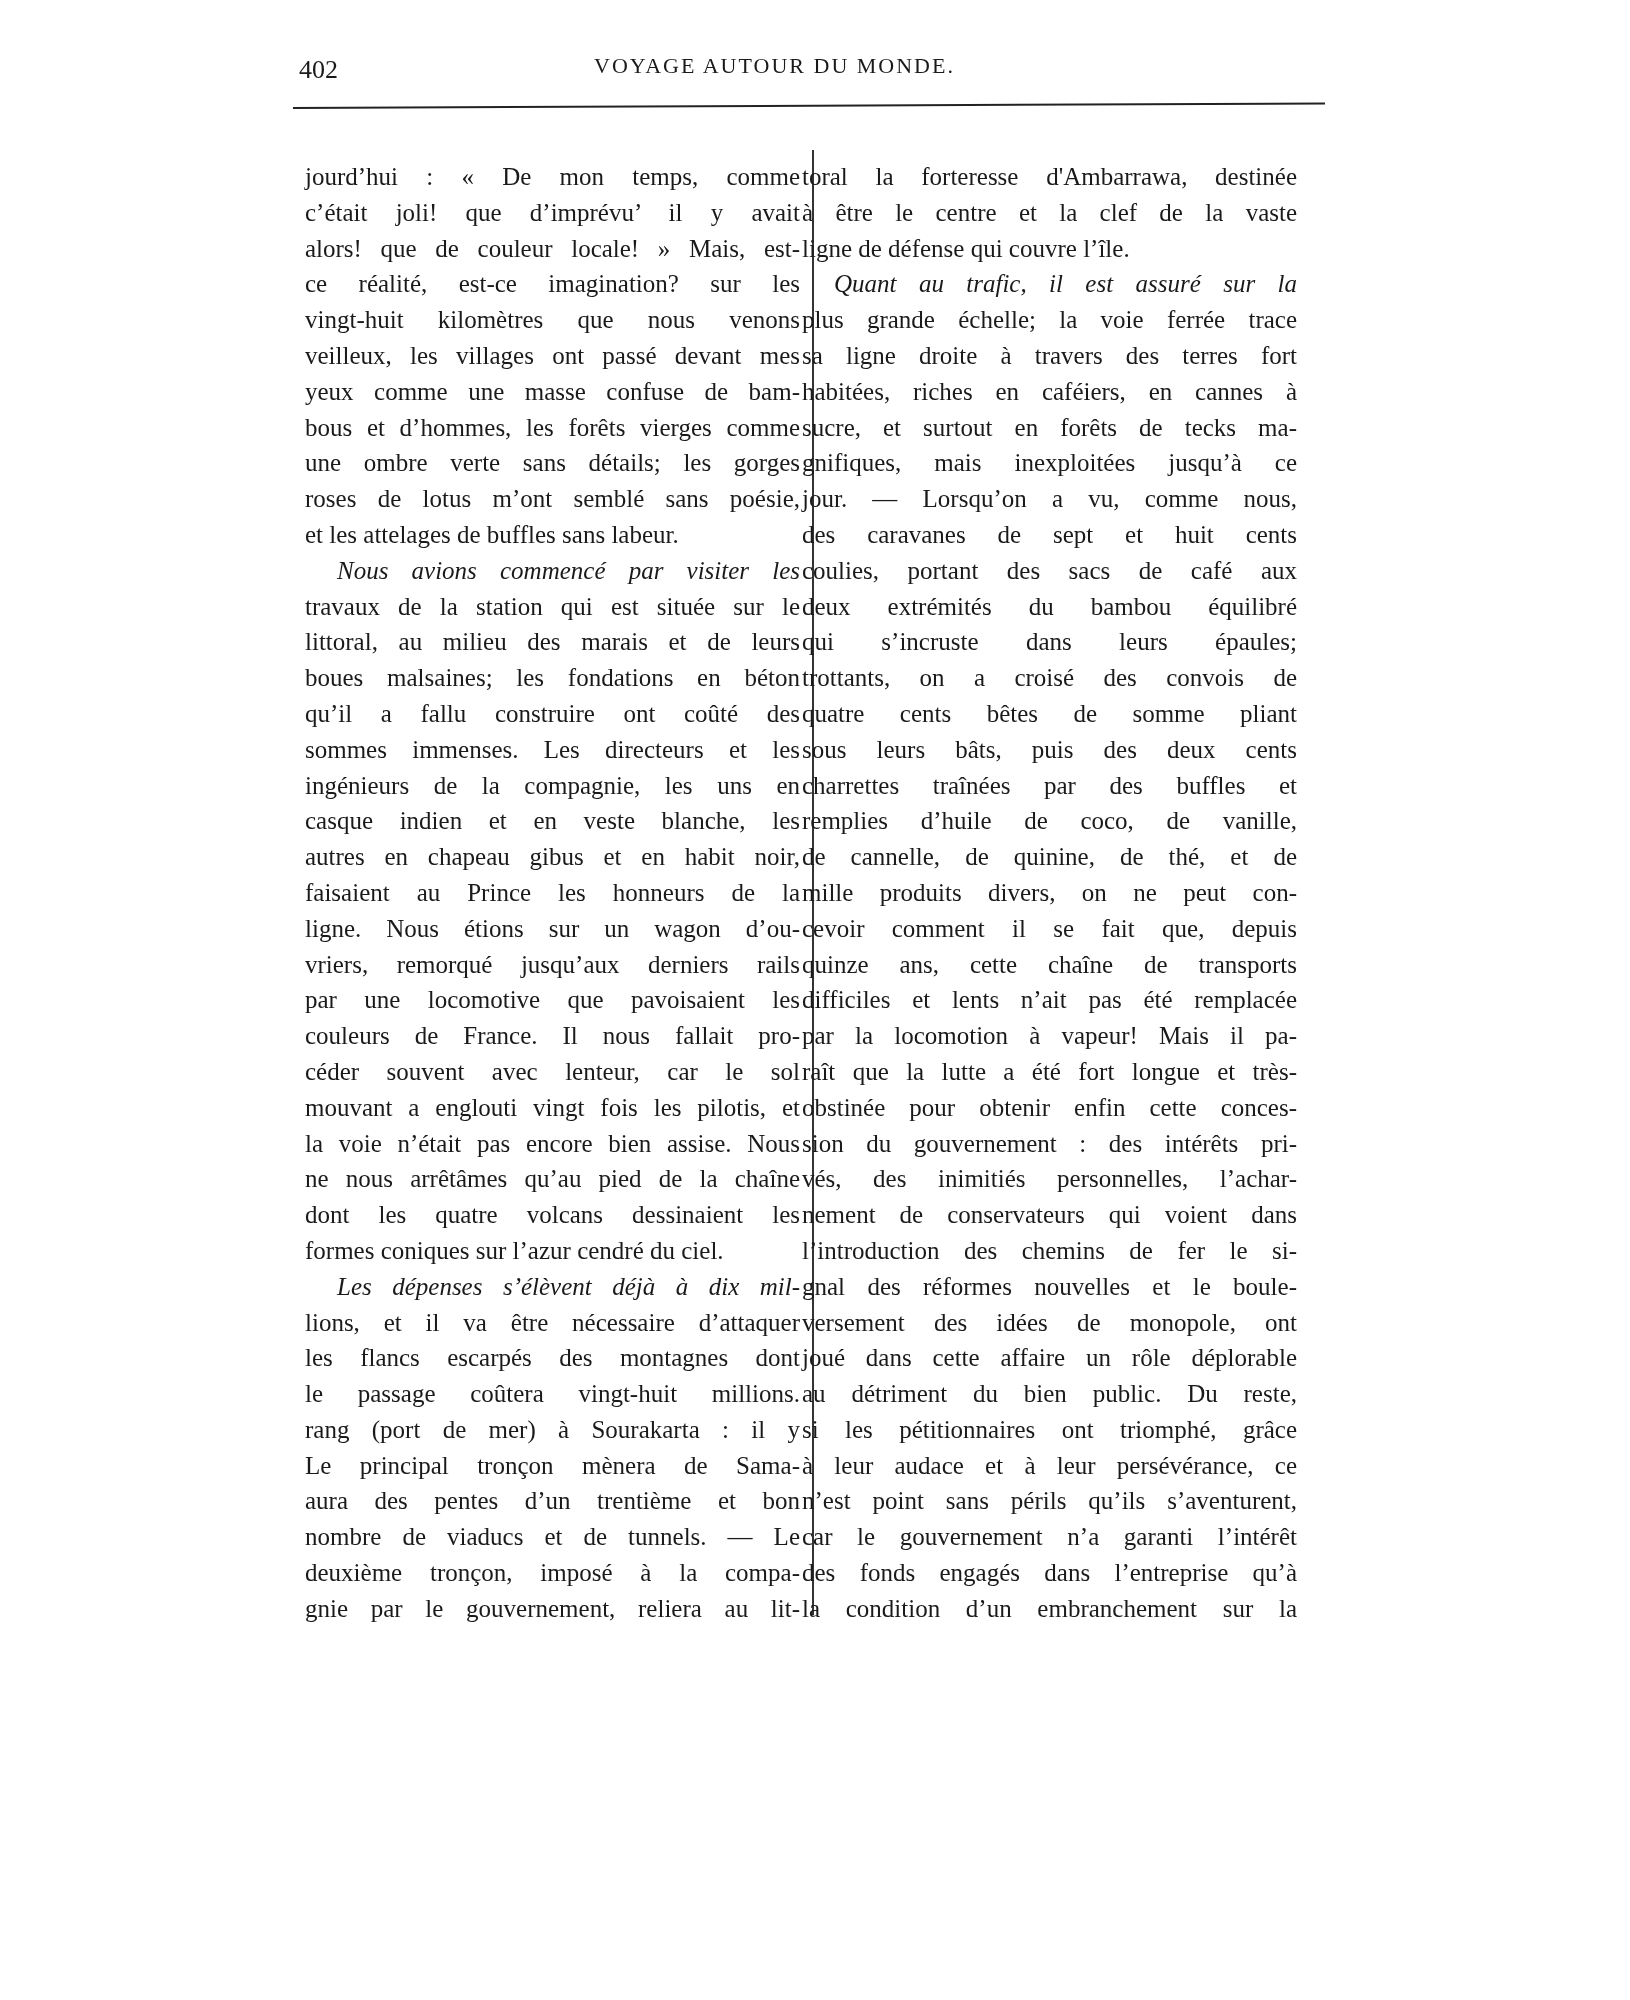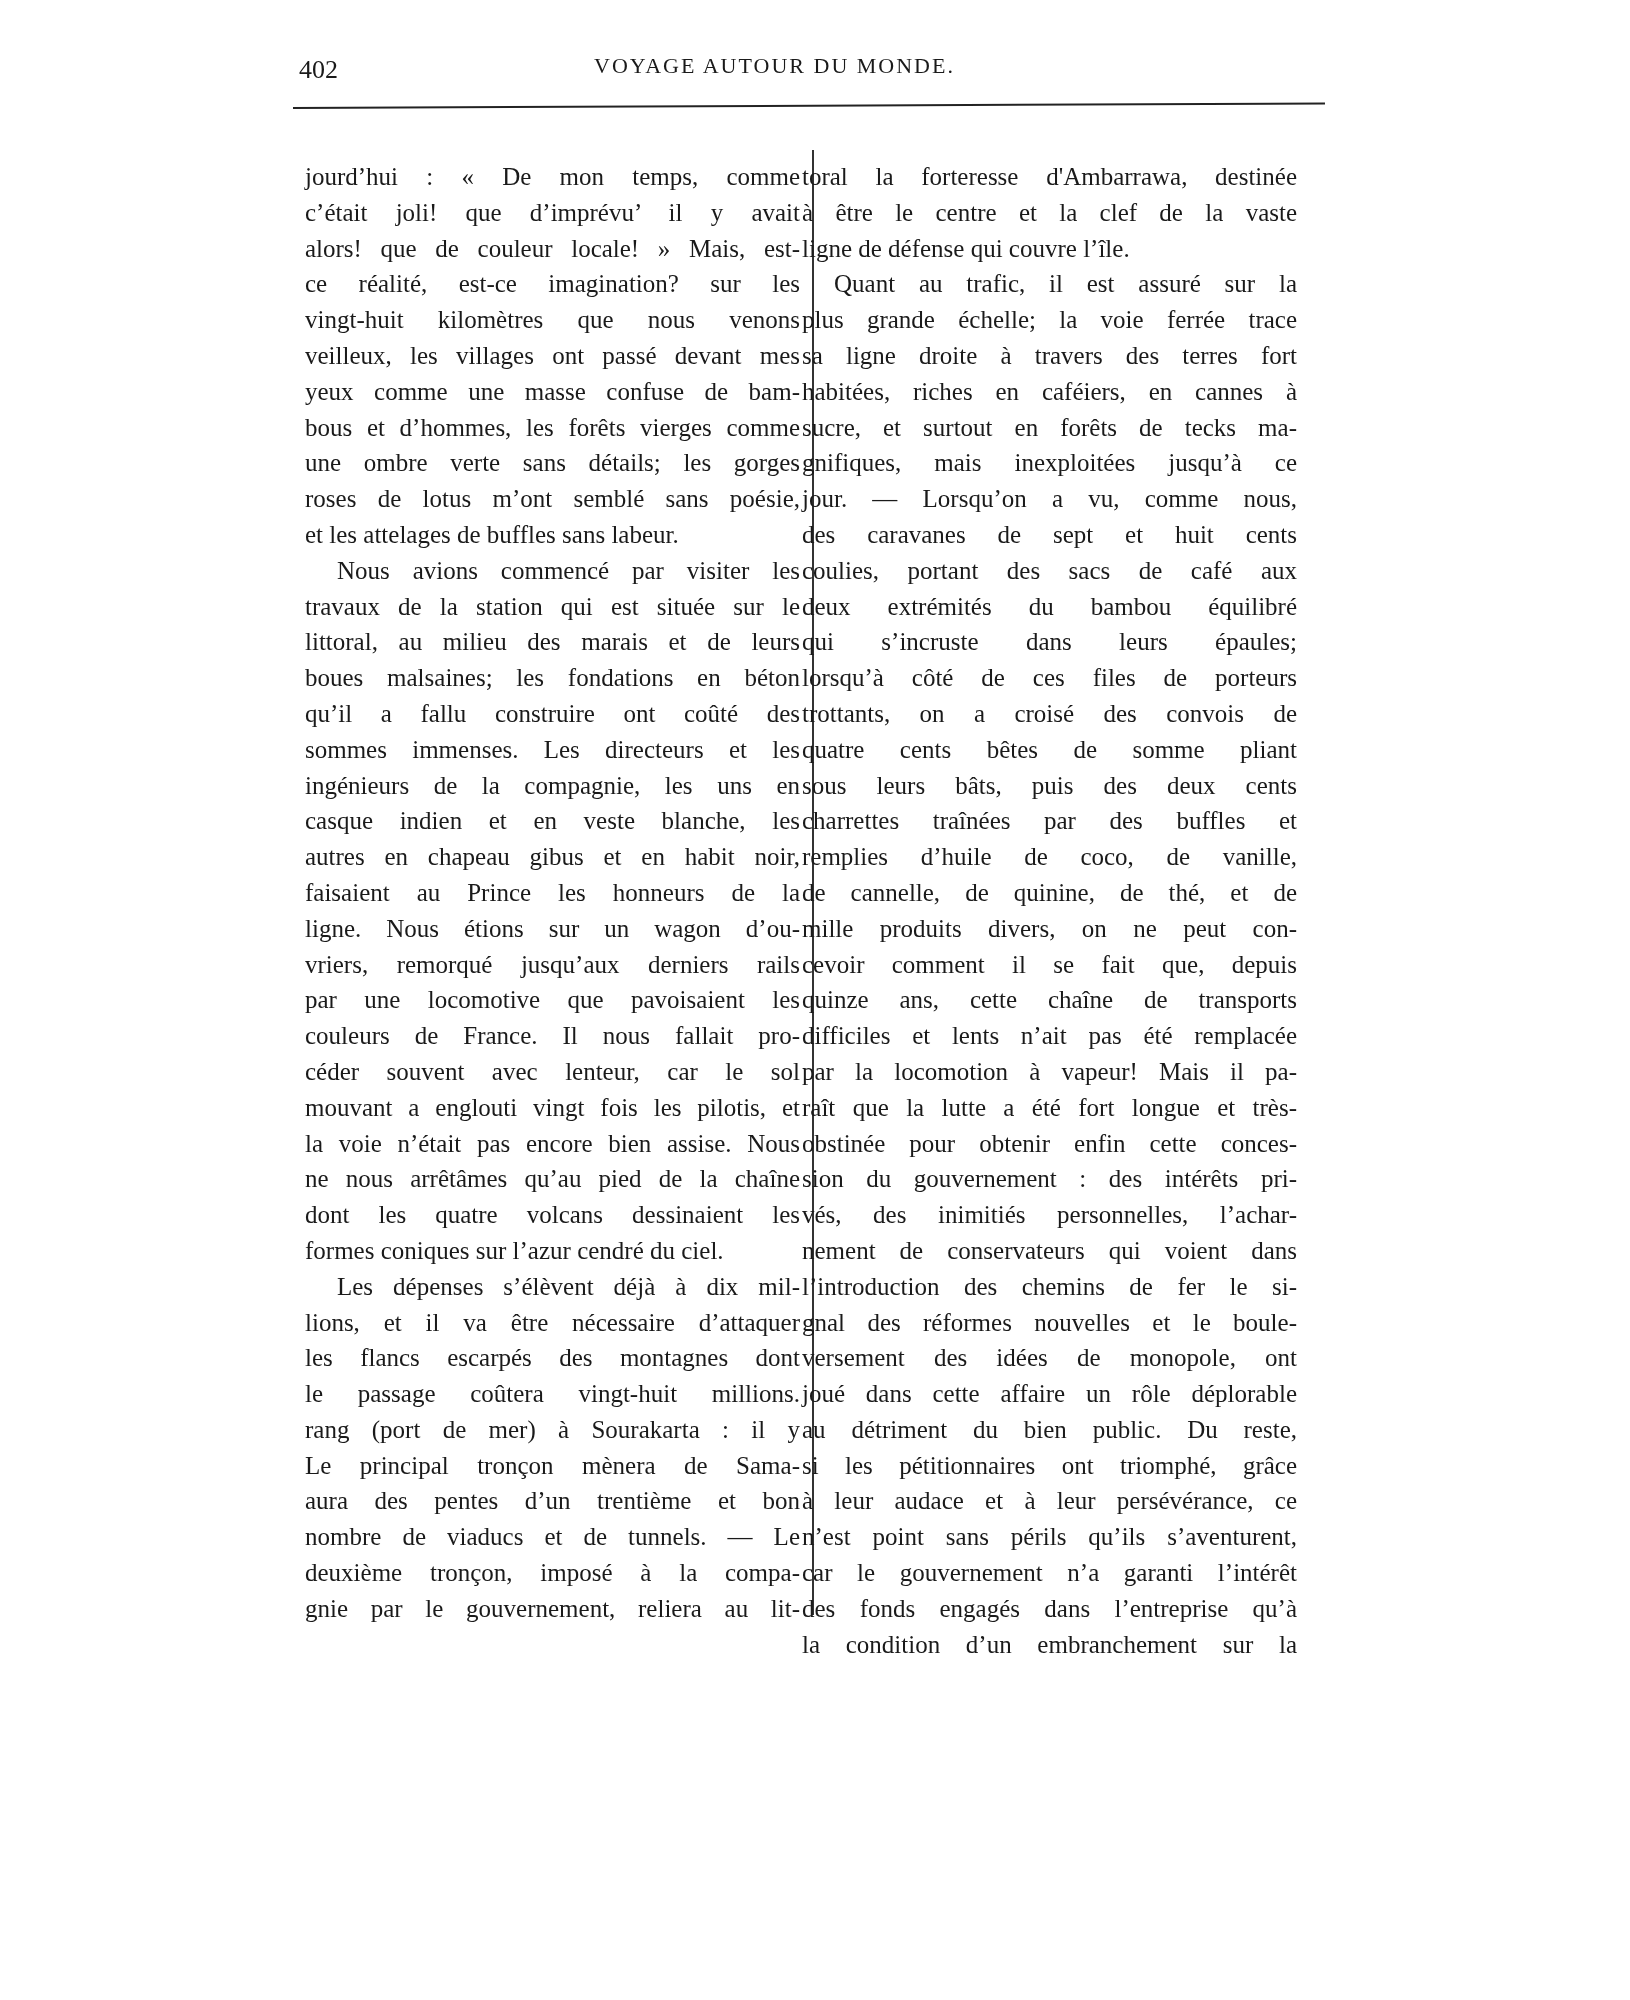--- a/index.html
+++ b/index.html
@@ -7,21 +7,21 @@
          font-family:"Liberation Serif","DejaVu Serif",serif; color:#1a1a1a; }
   .page-number { position:absolute; left:299px; top:55px; font-size:26px; letter-spacing:0px; }
   .running-head { position:absolute; left:594px; top:53px; font-size:22px; letter-spacing:2px; }
   .head-rule { position:absolute; left:293px; top:107px; width:1032px; height:2px; background:#222;
                transform:rotate(-0.25deg); transform-origin:left center; }
   .column { position:absolute; top:140px; width:495px; font-size:25px; line-height:35.8px;margin-top:19px; }
   .col-left { left:305px; }
   .col-right { left:802px; }
   .line { display:block; white-space:nowrap; text-align:justify; text-align-last:justify; height:35.8px; }
   .line.last { text-align-last:left; }
-  .line.indent { padding-left:32px; }
+  .line.indent { padding-left:32px;font-style:italic; }
   .col-divider { position:absolute; left:812px; top:150px; width:2px; height:1465px; background:#333; }
 </style>
 </head>
 <body>
 
 <div>
   <span class="page-number">402</span>
   <span class="running-head">VOYAGE AUTOUR DU MONDE.</span>
   <div class="head-rule"></div>
 </div>
@@ -78,21 +78,20 @@
     <span class="line">plus grande échelle; la voie ferrée trace</span>
     <span class="line">sa ligne droite à travers des terres fort</span>
     <span class="line">habitées, riches en caféiers, en cannes à</span>
     <span class="line">sucre, et surtout en forêts de tecks ma-</span>
     <span class="line">gnifiques, mais inexploitées jusqu’à ce</span>
     <span class="line">jour. — Lorsqu’on a vu, comme nous,</span>
     <span class="line">des caravanes de sept et huit cents</span>
     <span class="line">coulies, portant des sacs de café aux</span>
     <span class="line">deux extrémités du bambou équilibré</span>
     <span class="line">qui s’incruste dans leurs épaules;</span>
-    <span class="line">lorsqu’à côté de ces files de porteurs</span>
     <span class="line">trottants, on a croisé des convois de</span>
     <span class="line">quatre cents bêtes de somme pliant</span>
     <span class="line">sous leurs bâts, puis des deux cents</span>
     <span class="line">charrettes traînées par des buffles et</span>
     <span class="line">remplies d’huile de coco, de vanille,</span>
     <span class="line">de cannelle, de quinine, de thé, et de</span>
     <span class="line">mille produits divers, on ne peut con-</span>
     <span class="line">cevoir comment il se fait que, depuis</span>
     <span class="line">quinze ans, cette chaîne de transports</span>
     <span class="line">difficiles et lents n’ait pas été remplacée</span>

